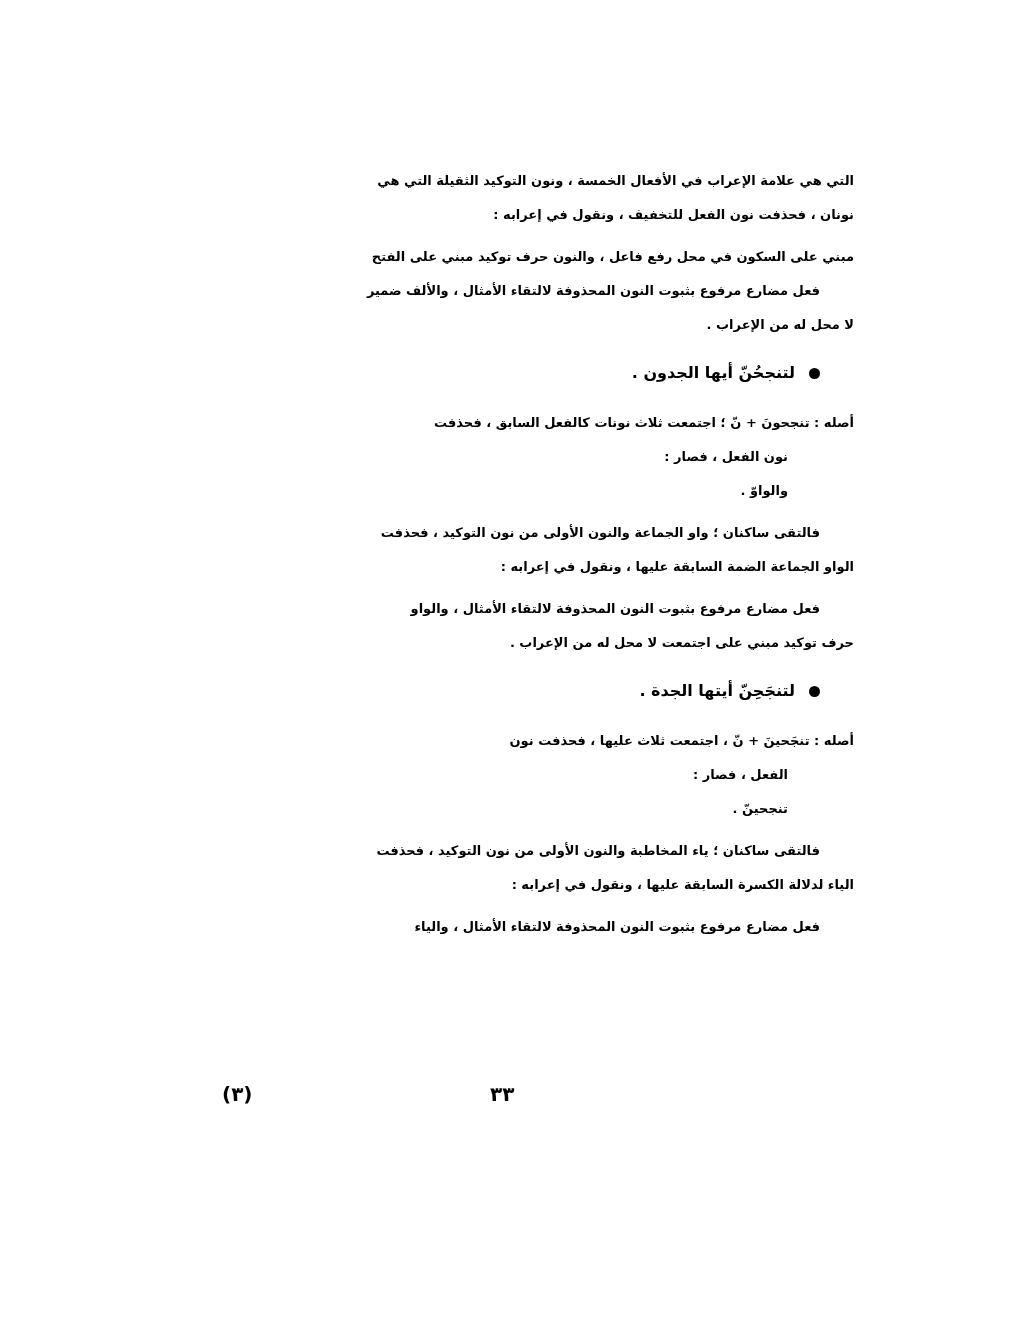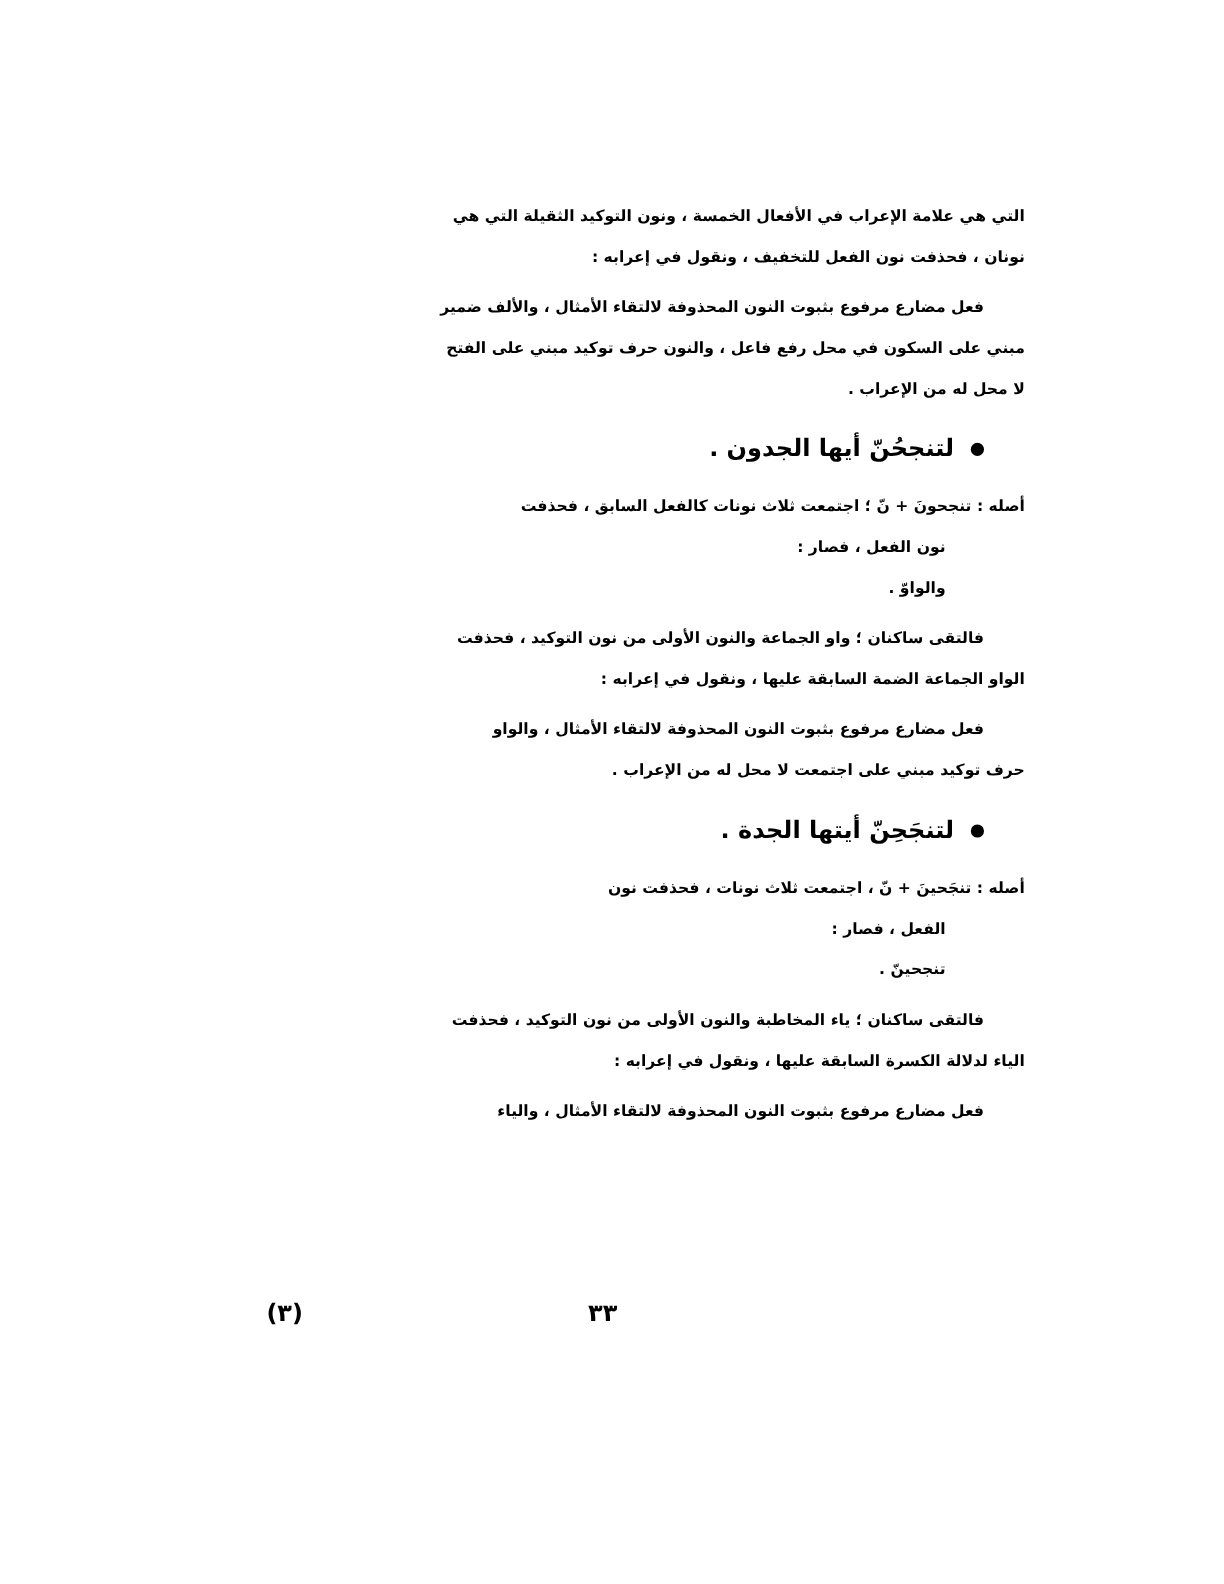--- a/index.html
+++ b/index.html
@@ -36,21 +36,21 @@
     .indent-first {
       padding-right: 34px;
     }
     .indent-cont {
       padding-right: 66px;
     }
     .bullet-row {
       margin-top: 14px;
       margin-bottom: 16px;
       padding-right: 34px;
-      font-size: 20px;
+      font-size: 16px;
       line-height: 34px;
       font-weight: bold;
     }
     .bullet-dot {
       display: inline-block;
       width: 11px;
       height: 11px;
       border-radius: 50%;
       background: #000;
       margin-left: 14px;
@@ -80,22 +80,22 @@
 <body>
 
 <div class="page">
 
   <div class="para">
     <div class="line">التي هي علامة الإعراب في الأفعال الخمسة ، ونون التوكيد الثقيلة التي هي</div>
     <div class="line">نونان ، فحذفت نون الفعل للتخفيف ، ونقول في إعرابه :</div>
   </div>
 
   <div class="para">
+    <div class="line">مبني على السكون في محل رفع فاعل ، والنون حرف توكيد مبني على الفتح</div>
     <div class="line indent-first">فعل مضارع مرفوع بثبوت النون المحذوفة لالتقاء الأمثال ، والألف ضمير</div>
-    <div class="line">مبني على السكون في محل رفع فاعل ، والنون حرف توكيد مبني على الفتح</div>
     <div class="line">لا محل له من الإعراب .</div>
   </div>
 
   <div class="bullet-row">
     <span class="bullet-dot"></span><span>لتنجحُنّ أيها الجدون .</span>
   </div>
 
   <div class="para">
     <div class="line">أصله : تنجحونَ + نّ ؛ اجتمعت ثلاث نونات كالفعل السابق ، فحذفت</div>
     <div class="line indent-cont">نون الفعل ، فصار :</div>
@@ -110,21 +110,21 @@
   <div class="para">
     <div class="line indent-first">فعل مضارع مرفوع بثبوت النون المحذوفة لالتقاء الأمثال ، والواو</div>
     <div class="line">حرف توكيد مبني على اجتمعت لا محل له من الإعراب .</div>
   </div>
 
   <div class="bullet-row">
     <span class="bullet-dot"></span><span>لتنجَحِنّ أيتها الجدة .</span>
   </div>
 
   <div class="para">
-    <div class="line">أصله : تنجَحينَ + نّ ، اجتمعت ثلاث نونات ، فحذفت نون</div>
+    <div class="line">أصله : تنجَحينَ + نّ ، اجتمعت ثلاث عليها ، فحذفت نون</div>
     <div class="line indent-cont">الفعل ، فصار :</div>
     <div class="line indent-cont">تنجحينّ .</div>
   </div>
 
   <div class="para">
     <div class="line indent-first">فالتقى ساكنان ؛ ياء المخاطبة والنون الأولى من نون التوكيد ، فحذفت</div>
     <div class="line">الياء لدلالة الكسرة السابقة عليها ، ونقول في إعرابه :</div>
   </div>
 
   <div class="para">

